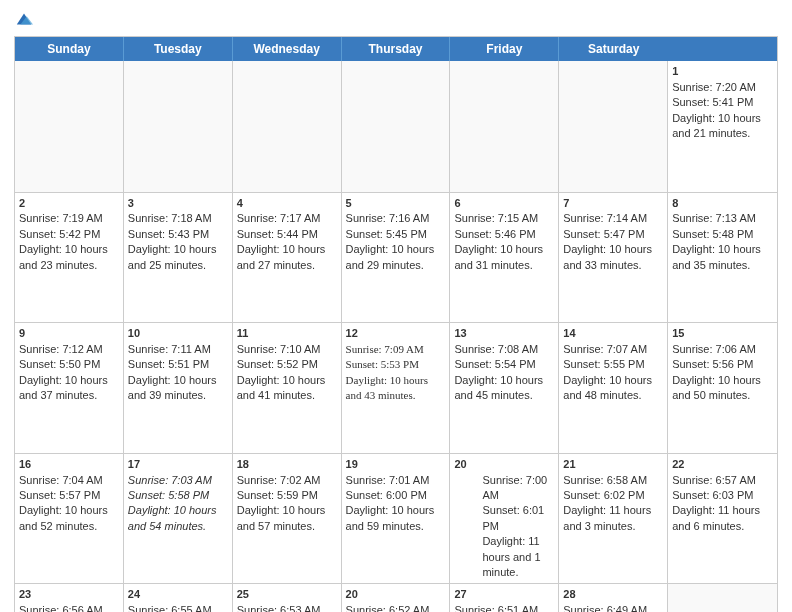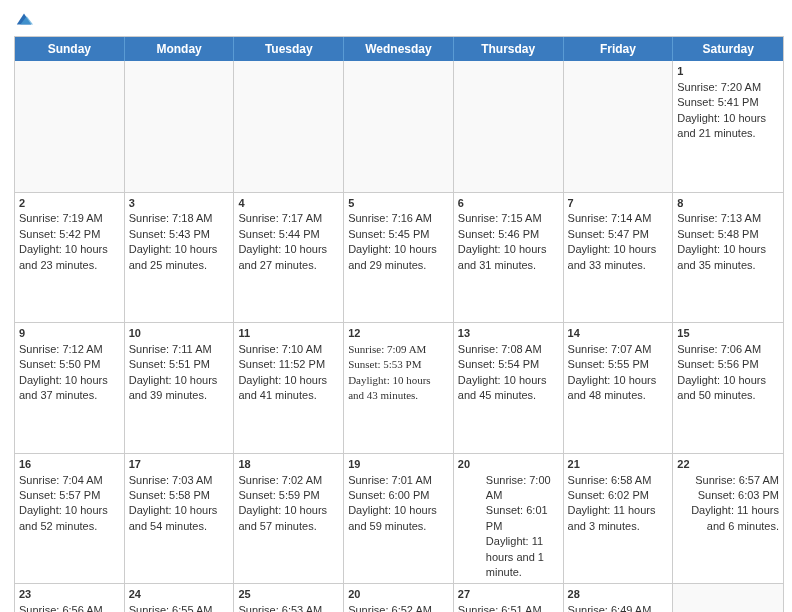--- a/index.html
+++ b/index.html
@@ -9,21 +9,21 @@
       width: 792px;
       height: 612px;
       overflow: hidden;
     }
     .page {
       width: 792px;
       height: 612px;
       background: #fff;
       display: flex;
       flex-direction: column;
-      padding: 10px 8px 8px 14px;
+      padding: 10px 14px 8px 14px;
     }
     .header {
       display: flex;
       justify-content: space-between;
       align-items: flex-start;
       margin-bottom: 8px;
     }
     .logo {
       display: flex;
       flex-direction: column;
@@ -132,21 +132,20 @@
     </div>
     <div class="title-block">
       <div class="month-title"></div>
       <div class="location"></div>
     </div>
   </div>
 
   <div class="calendar">
     <div class="day-headers">
     <div class="day-header">Sunday</div>
-        <div class="day-header">Monday</div>
         <div class="day-header">Tuesday</div>
         <div class="day-header">Wednesday</div>
         <div class="day-header">Thursday</div>
         <div class="day-header">Friday</div>
         <div class="day-header">Saturday</div>
       </div>
     <div class="calendar-body">
     <div class="week-row">
           <div class="day-cell empty"></div>
           <div class="day-cell empty"></div>
@@ -214,21 +213,21 @@
           </div>
           <div class="day-cell">
             <span class="day-num">10</span>
             <div class="day-info" style="white-space: pre-line;">Sunrise: 7:11 AM
 Sunset: 5:51 PM
 Daylight: 10 hours and 39 minutes.</div>
           </div>
           <div class="day-cell">
             <span class="day-num">11</span>
             <div class="day-info" style="white-space: pre-line;">Sunrise: 7:10 AM
-Sunset: 11:52 PM
+Sunset: 5:52 PM
 Daylight: 10 hours and 41 minutes.</div>
           </div>
           <div class="day-cell">
             <span class="day-num">12</span>
             <div class="day-info" style="white-space: pre-line; font-family: Liberation Serif, serif;">Sunrise: 7:09 AM
 Sunset: 5:53 PM
 Daylight: 10 hours and 43 minutes.</div>
           </div>
           <div class="day-cell">
             <span class="day-num">13</span>
@@ -251,21 +250,21 @@
         </div>
         <div class="week-row">
           <div class="day-cell">
             <span class="day-num">16</span>
             <div class="day-info" style="white-space: pre-line;">Sunrise: 7:04 AM
 Sunset: 5:57 PM
 Daylight: 10 hours and 52 minutes.</div>
           </div>
           <div class="day-cell">
             <span class="day-num">17</span>
-            <div class="day-info" style="white-space: pre-line;">Sunrise: 7:03 AM
+            <div class="day-info" style="white-space: pre-line; font-style: italic;">Sunrise: 7:03 AM
 Sunset: 5:58 PM
 Daylight: 10 hours and 54 minutes.</div>
           </div>
           <div class="day-cell">
             <span class="day-num">18</span>
             <div class="day-info" style="white-space: pre-line;">Sunrise: 7:02 AM
 Sunset: 5:59 PM
 Daylight: 10 hours and 57 minutes.</div>
           </div>
           <div class="day-cell">
@@ -281,21 +280,21 @@
 Daylight: 11 hours and 1 minute.</div>
           </div>
           <div class="day-cell">
             <span class="day-num">21</span>
             <div class="day-info" style="white-space: pre-line;">Sunrise: 6:58 AM
 Sunset: 6:02 PM
 Daylight: 11 hours and 3 minutes.</div>
           </div>
           <div class="day-cell">
             <span class="day-num">22</span>
-            <div class="day-info" style="white-space: pre-line; text-align: right;">Sunrise: 6:57 AM
+            <div class="day-info" style="white-space: pre-line;">Sunrise: 6:57 AM
 Sunset: 6:03 PM
 Daylight: 11 hours and 6 minutes.</div>
           </div>
         </div>
         <div class="week-row">
           <div class="day-cell">
             <span class="day-num">23</span>
             <div class="day-info" style="white-space: pre-line;">Sunrise: 6:56 AM
 Sunset: 6:04 PM
 Daylight: 11 hours and 8 minutes.</div>

